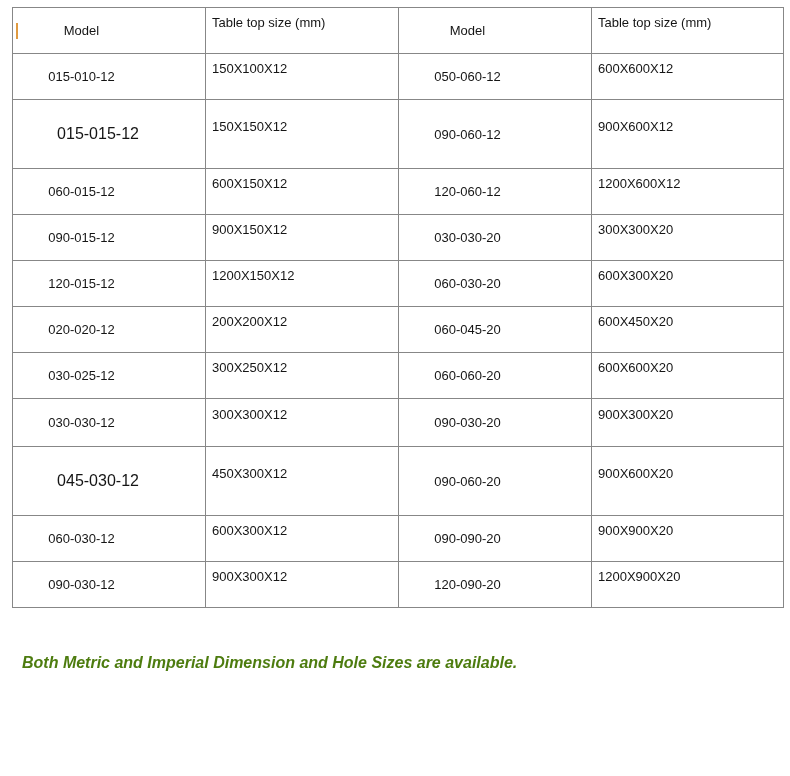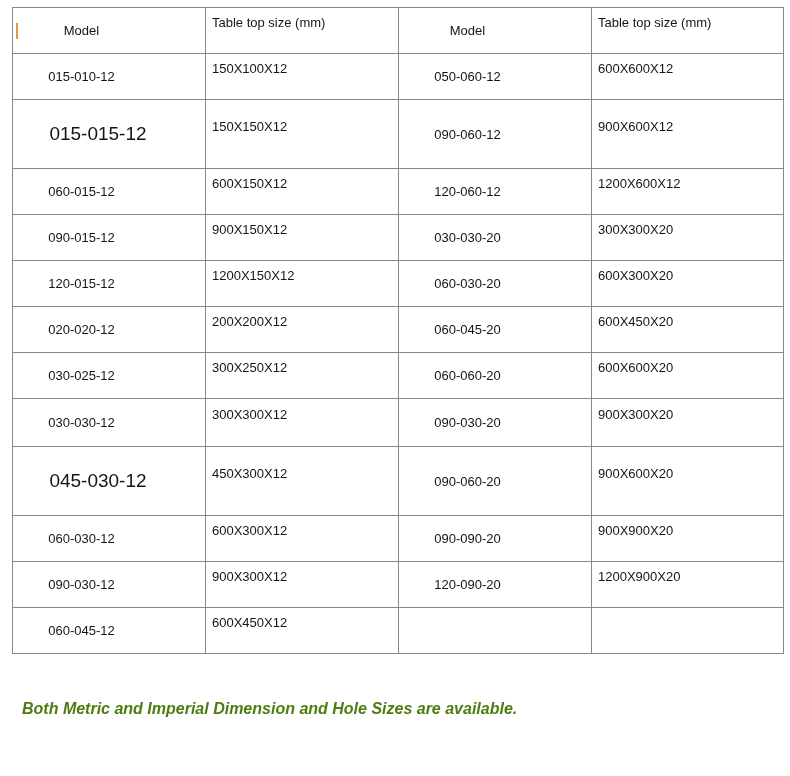--- a/index.html
+++ b/index.html
@@ -33,21 +33,21 @@
     text-align: center;
     padding: 0 55px 0 0;
   }
   .size-col {
     text-align: left;
     padding: 0 0 16px 6px;
   }
   tr.h46 { height: 46px; }
   tr.h48 { height: 48px; }
   tr.h69 { height: 69px; }
-  td.big { font-size: 19px; padding-left: 33px; }
+  td.big { font-size: 16px; padding-left: 33px; }
   .header-model-first { position: relative; }
   .text-cursor {
     position: absolute;
     left: 3px;
     top: 50%;
     transform: translateY(-50%);
     width: 2px;
     height: 16px;
     background: #e09a40;
   }
@@ -140,22 +140,16 @@
       <td class="size-col">600X300X12</td>
       <td class="model-col">090-090-20</td>
       <td class="size-col">900X900X20</td>
     </tr>
     <tr class="h46">
       <td class="model-col">090-030-12</td>
       <td class="size-col">900X300X12</td>
       <td class="model-col">120-090-20</td>
       <td class="size-col">1200X900X20</td>
     </tr>
-    <tr class="h46">
-      <td class="model-col">060-045-12</td>
-      <td class="size-col">600X450X12</td>
-      <td class="model-col"></td>
-      <td class="size-col"></td>
-    </tr>
   </tbody>
 </table>
 
 <p class="footer-note">Both Metric and Imperial Dimension and Hole Sizes are available.</p>
 
 </body></html>

